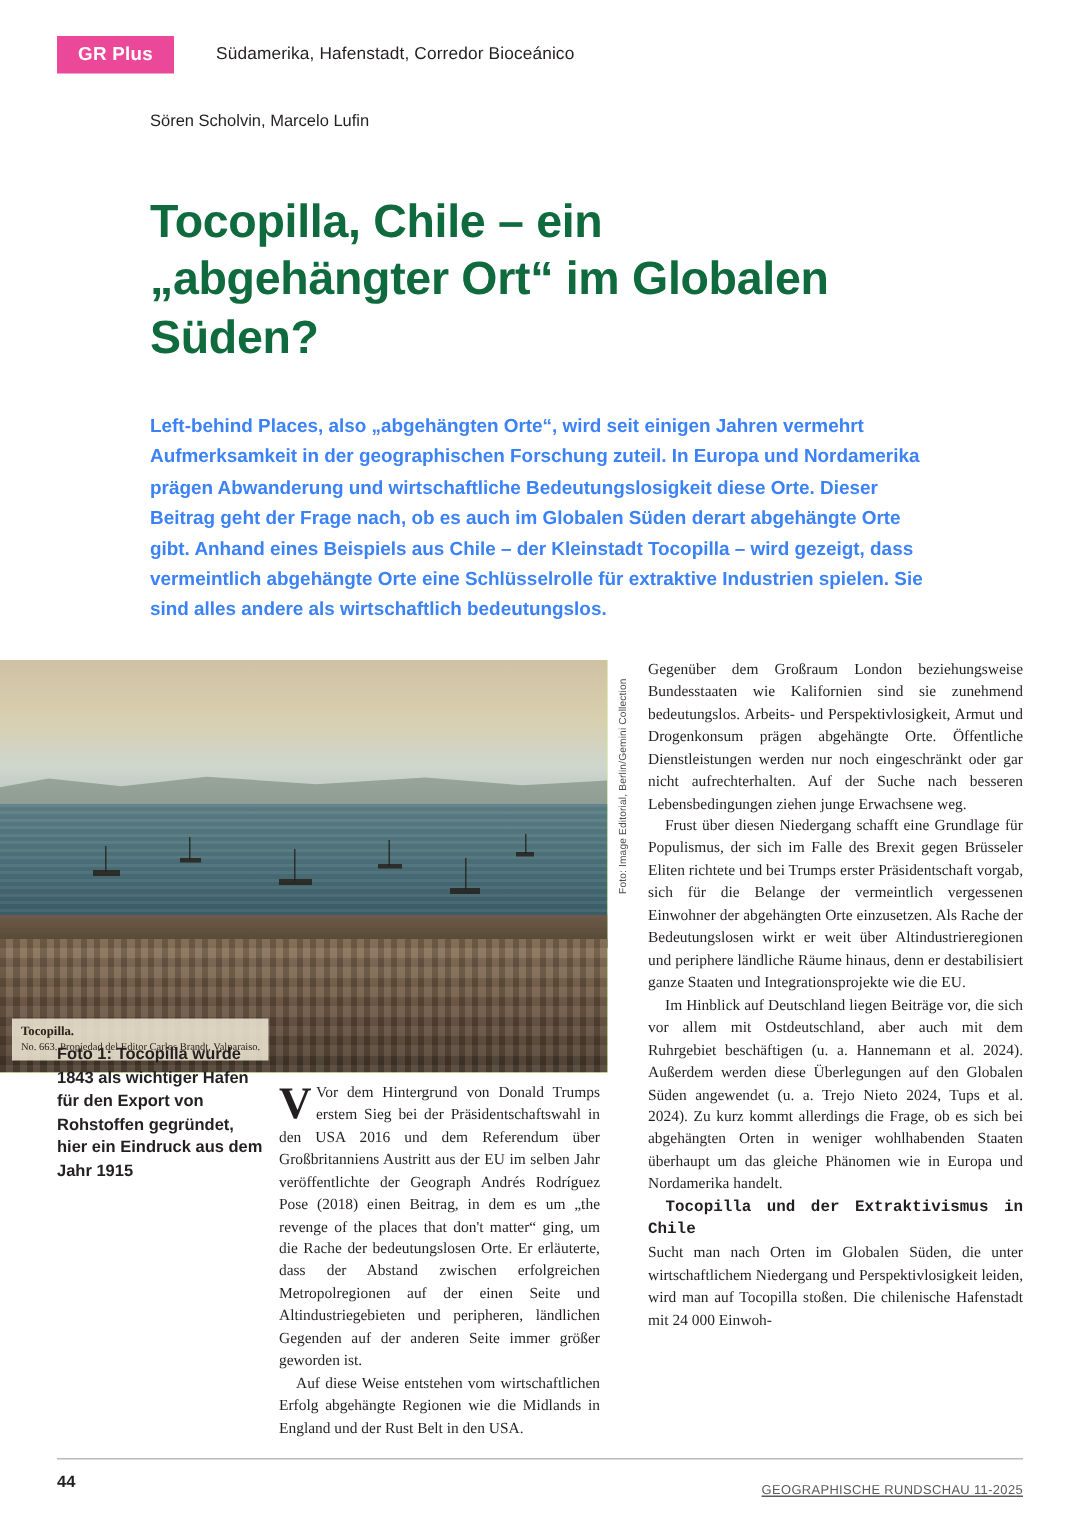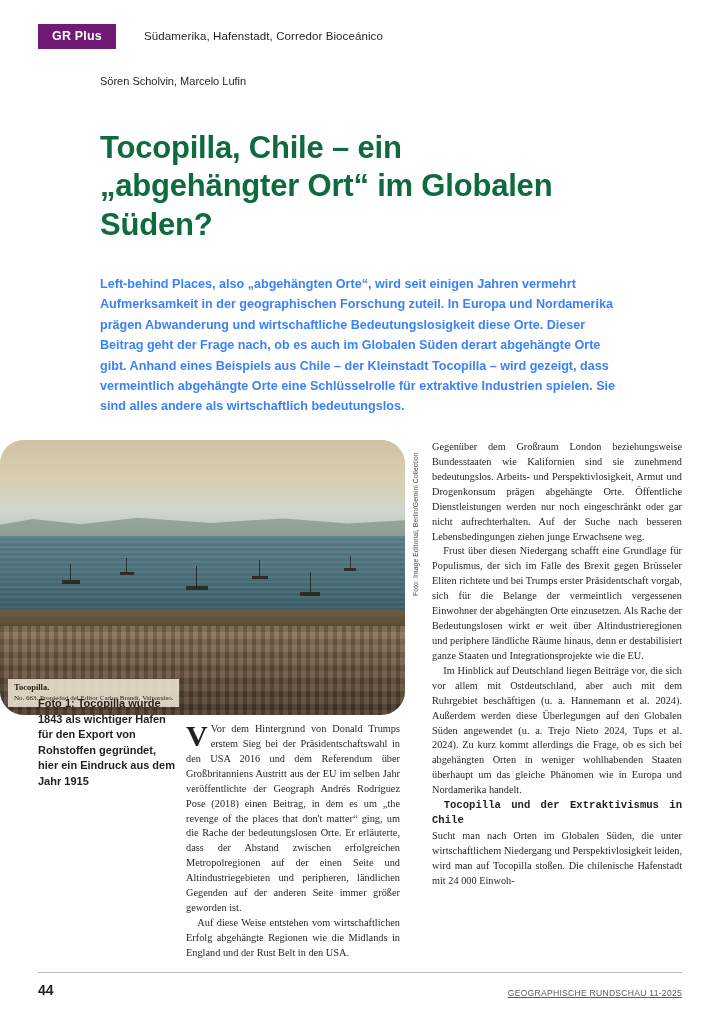--- a/index.html
+++ b/index.html
@@ -25,21 +25,21 @@
   
   .header {
     position: absolute;
     left: 0;
     top: 24px;
     width: 720px;
     display: flex;
     align-items: center;
   }
   .badge {
-    background: #701a75;
+    background: #ec4899;
     color: #ffffff;
     font-weight: bold;
     font-size: 12.5px;
     letter-spacing: 0.2px;
     padding: 6px 14px 6px 14px;
     margin-left: 38px;
     line-height: 1;
     display: inline-block;
   }
   .header-kicker {
@@ -93,21 +93,20 @@
     height: 275px;
   }
   .photo {
     position: absolute;
     left: 0;
     top: 0;
     width: 405px;
     height: 275px;
     overflow: hidden;
     background: #bef264;
-    border-radius: 24px;
   }
   .sky {
     position: absolute;
     left: 0; top: 0; width: 405px; height: 95px;
     background: linear-gradient(180deg, #cfc2a4 0%, #d8cfae 40%, #cfd6cd 75%, #b9c6c0 100%);
   }
   .hills {
     position: absolute;
     left: 0; top: 72px; width: 405px; height: 32px;
     background: linear-gradient(180deg, #9aa79c 0%, #8c9a92 100%);
@@ -248,21 +247,21 @@
     left: 38px;
     top: 972px;
     width: 644px;
     height: 1px;
     background: #b9b9b9;
   }
   .page-number {
     position: absolute;
     left: 38px;
     top: 982px;
-    font-size: 14px;
+    font-size: 11px;
     font-weight: bold;
     color: #231f20;
   }
   .footer-right {
     position: absolute;
     right: 38px;
     top: 988px;
     font-size: 8.6px;
     letter-spacing: 0.25px;
     color: #5a5a5a;

